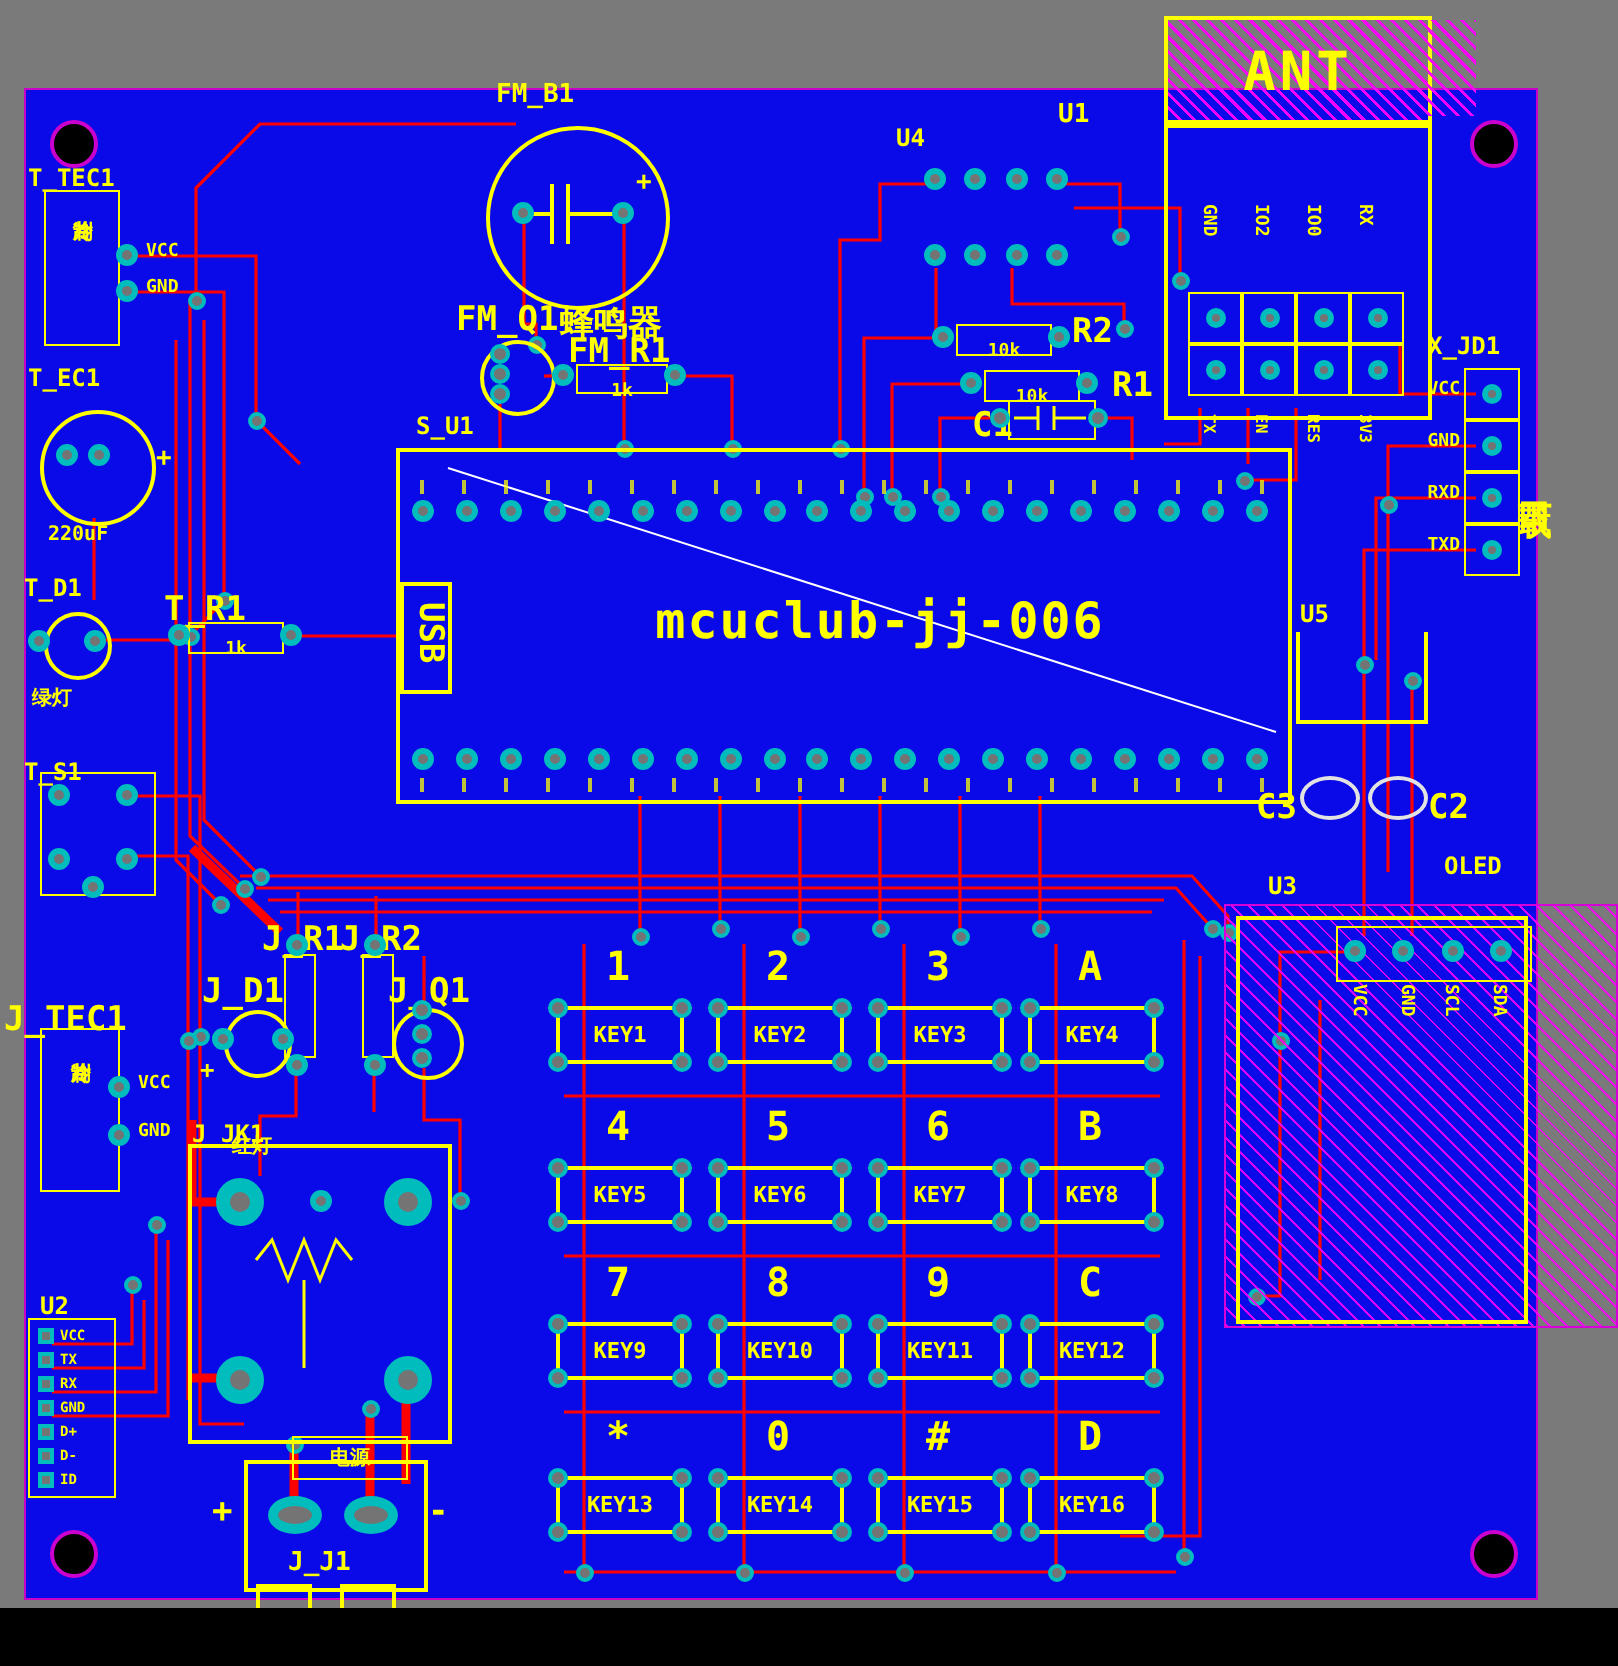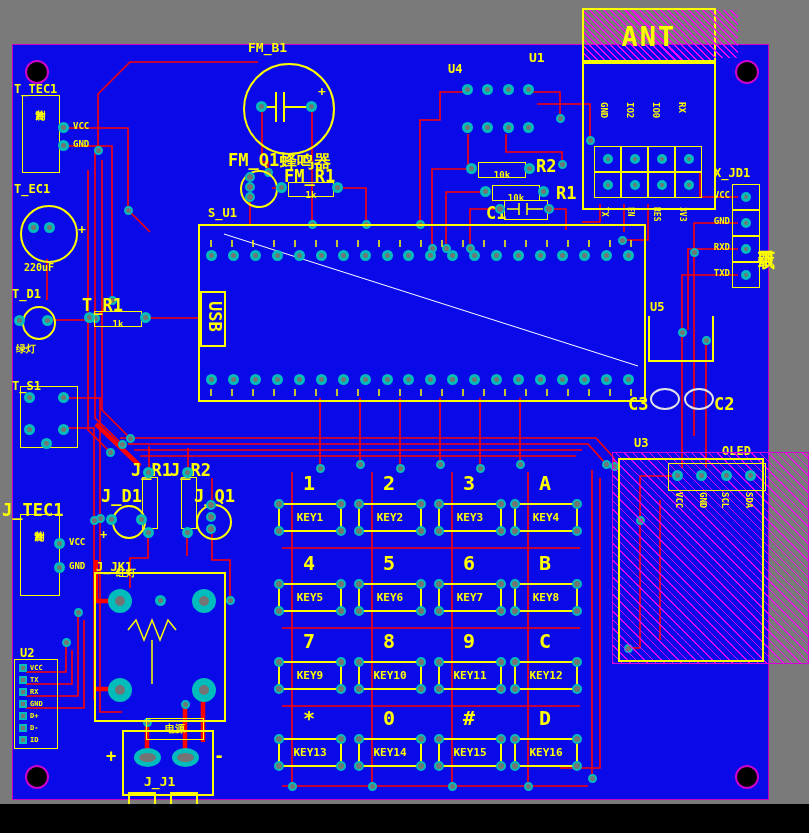--- a/index.html
+++ b/index.html
@@ -395,30 +395,31 @@
       <span class="pad"></span>
       <span class="pad"></span>
       <span class="pad"></span>
       <span class="pad"></span>
     </div>
   <div class="ticks" style="left:210px;top:240px;width:424px;height:7px"></div>
   <div class="ticks" style="left:210px;top:389px;width:424px;height:7px"></div>
   <div class="abs bx" style="left:200px;top:291px;width:22px;height:52px">
     <span class="silk vt f11" style="position:absolute;left:3px;top:8px">USB</span>
   </div>
+  <div class="abs silk" style="left:315px;top:296px;width:250px;text-align:center;font-size:25px;letter-spacing:1px">mcuclub-jj-006</div>
 
   <div class="abs silk f12" style="left:650px;top:300px">U5</div>
   <div class="abs" style="left:648px;top:316px;width:62px;height:44px;border:2px solid #ffff00;border-top:none"></div>
   <div class="abs silk f11" style="left:628px;top:394px">C3</div>
   <div class="abs rd" style="left:650px;top:388px;width:26px;height:18px;border:2px solid #e2e2e2"></div>
   <div class="abs rd" style="left:684px;top:388px;width:26px;height:18px;border:2px solid #e2e2e2"></div>
   <div class="abs silk f11" style="left:714px;top:394px">C2</div>
 
   <div class="abs silk f12" style="left:634px;top:436px">U3</div>
-  <div class="abs silk f12" style="left:722px;top:444px">OLED</div>
+  <div class="abs silk f12" style="left:722px;top:426px">OLED</div>
   <div class="abs hatch" style="left:612px;top:452px;width:197px;height:212px;border:1px solid #d800d8;box-sizing:border-box"></div>
   <div class="abs bx" style="left:618px;top:458px;width:142px;height:200px"></div>
   <div class="abs bx1" style="left:668px;top:463px;width:96px;height:26px"></div>
   <div class="padrow" style="left:672px;top:470px;width:84px;height:11px">
       <span class="pad"></span>
       <span class="pad"></span>
       <span class="pad"></span>
       <span class="pad"></span>
     </div>
   <span class="abs silk vt f9" style="left:674px;top:492px;height:36px">VCC</span>

